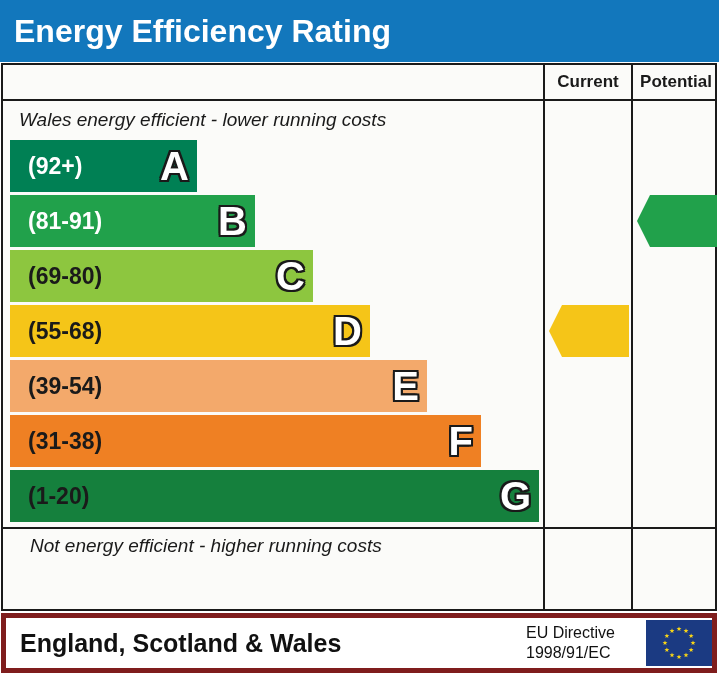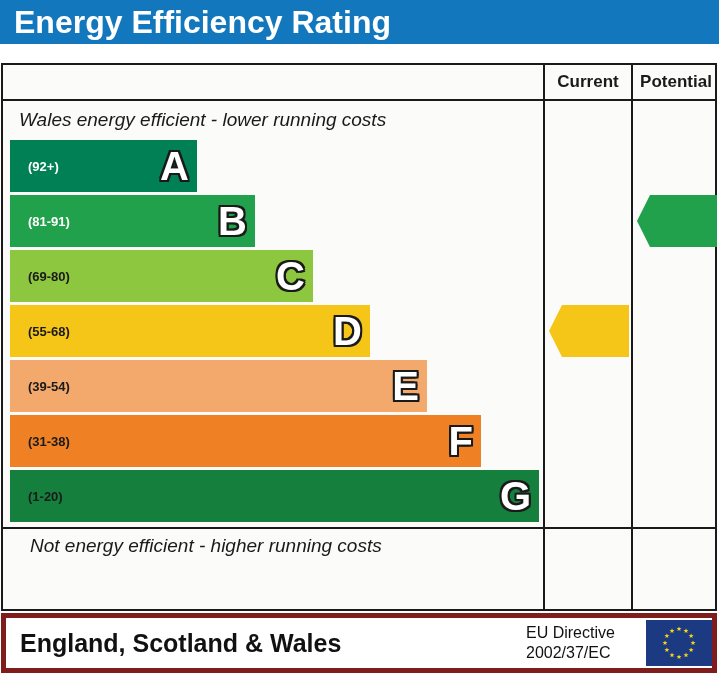--- a/index.html
+++ b/index.html
@@ -21,21 +21,21 @@
     box-sizing: border-box;
     overflow: hidden;
   }
 
   
   .title-bar {
     position: absolute;
     left: 0;
     top: 0;
     width: 719px;
-    height: 44px;
+    height: 62px;
     background: #1277bc;
   }
   .title-bar .title-text {
     position: absolute;
     left: 14px;
     top: 50%;
     transform: translateY(-50%);
     color: #ffffff;
     font-size: 32px;
     font-weight: bold;
@@ -122,21 +122,21 @@
     position: absolute;
     left: 7px;
     height: 52px;
     box-sizing: border-box;
   }
   .band .range {
     position: absolute;
     left: 18px;
     top: 50%;
     transform: translateY(-50%);
-    font-size: 13px;
+    font-size: 23px;
     font-weight: bold;
     white-space: nowrap;
   }
   .band .letter {
     position: absolute;
     right: 8px;
     top: 50%;
     transform: translateY(-50%);
     font-size: 40px;
     font-weight: bold;
@@ -269,21 +269,21 @@
     <div id="badge-layer">
         <div class="badge" style="left: 546px; width: 80px; top: 240px; background: rgb(245, 197, 24);"></div>
         <div class="badge" style="left: 634px; width: 80px; top: 130px; background: rgb(33, 161, 75);"></div>
       </div>
   </div>
 
   <div class="footer">
     <div class="region">England, Scotland &amp; Wales</div>
     <div class="directive">
       <div>EU Directive</div>
-      <div>2002/37/EC</div>
+      <div>1998/91/EC</div>
     </div>
     <svg class="eu-flag" viewBox="0 0 66 46">
       <rect x="0" y="0" width="66" height="46" fill="#1b3a82"></rect>
       <g id="eu-stars" fill="#f7d417">
           <polygon points="33.00,6.40 33.64,8.12 35.47,8.20 34.04,9.34 34.53,11.10 33.00,10.09 31.47,11.10 31.96,9.34 30.53,8.20 32.36,8.12"></polygon>
           <polygon points="40.00,8.28 40.64,9.99 42.47,10.07 41.04,11.21 41.53,12.98 40.00,11.97 38.47,12.98 38.96,11.21 37.53,10.07 39.36,9.99"></polygon>
           <polygon points="45.12,13.40 45.77,15.12 47.60,15.20 46.16,16.34 46.65,18.10 45.12,17.09 43.60,18.10 44.09,16.34 42.65,15.20 44.48,15.12"></polygon>
           <polygon points="47.00,20.40 47.64,22.12 49.47,22.20 48.04,23.34 48.53,25.10 47.00,24.09 45.47,25.10 45.96,23.34 44.53,22.20 46.36,22.12"></polygon>
           <polygon points="45.12,27.40 45.77,29.12 47.60,29.20 46.16,30.34 46.65,32.10 45.12,31.09 43.60,32.10 44.09,30.34 42.65,29.20 44.48,29.12"></polygon>
           <polygon points="40.00,32.52 40.64,34.24 42.47,34.32 41.04,35.46 41.53,37.23 40.00,36.22 38.47,37.23 38.96,35.46 37.53,34.32 39.36,34.24"></polygon>

